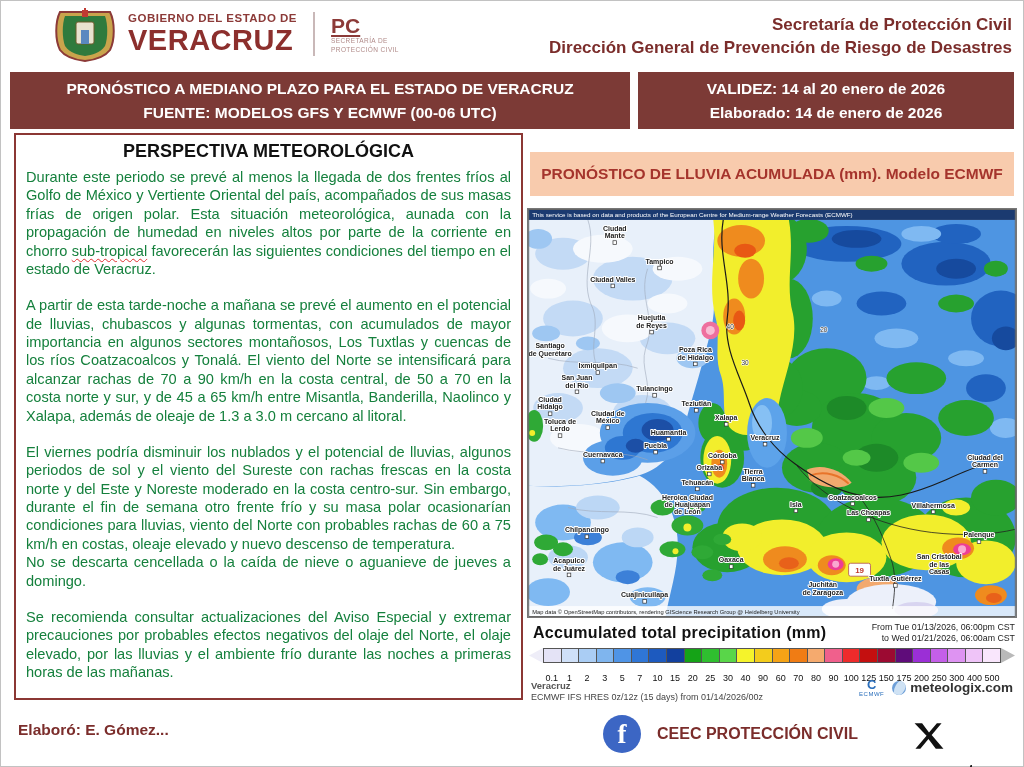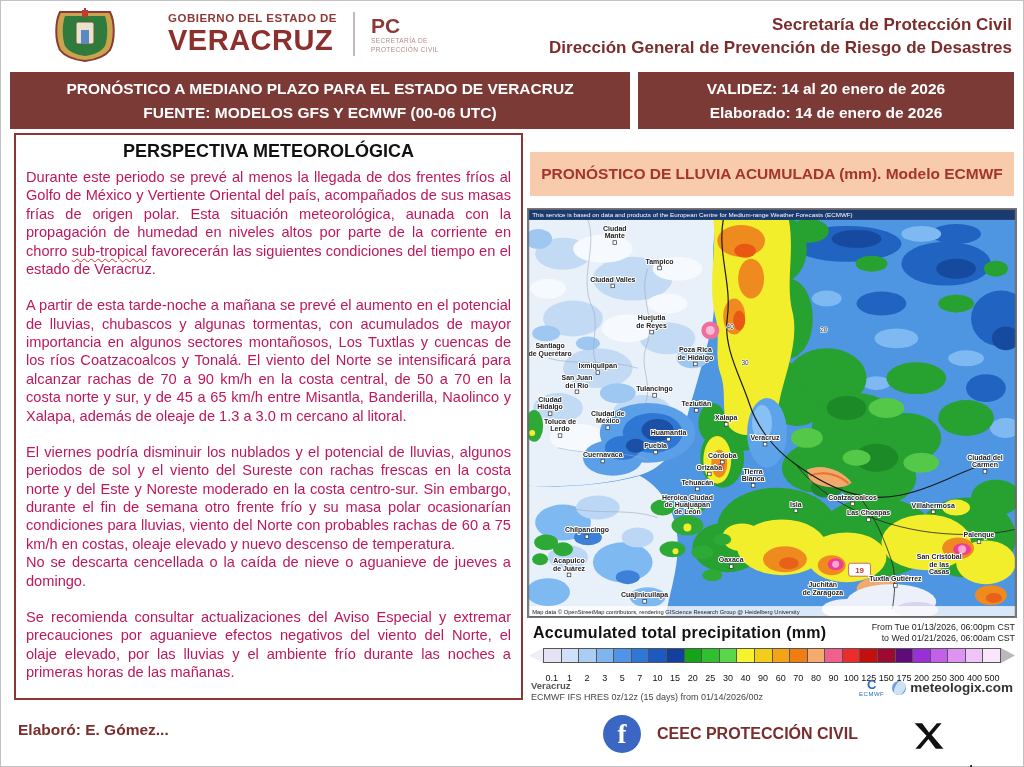--- a/index.html
+++ b/index.html
@@ -2,40 +2,40 @@
 <html><head>
 <meta charset="utf-8">
 <style>
   html,body{margin:0;padding:0;background:#e8e8e8;}
   .page{position:relative;width:1024px;height:767px;background:#fff;margin:0 auto;
         font-family:"Liberation Sans",sans-serif;overflow:hidden;
         box-shadow:inset 0 0 0 1px #c2c2c2;}
   
   .hdr-left{position:absolute;left:52px;top:6px;display:flex;align-items:center;gap:10px;}
   .shield{width:66px;height:56px;}
-  .gov-txt{display:flex;flex-direction:column;line-height:1;margin-left:40px;}
+  .gov-txt{display:flex;flex-direction:column;line-height:1;}
   .gov-small{font-size:11.5px;font-weight:bold;color:#8c3a38;letter-spacing:.5px;}
   .gov-name{font-size:29px;font-weight:bold;color:#8c2f2d;letter-spacing:.5px;margin-top:2px;}
   .hdr-div{width:2px;height:44px;background:#c9b8b8;margin:0 6px;}
   .pc-blk{display:flex;flex-direction:column;line-height:1;}
-  .pc-acro{font-size:21px;font-weight:bold;color:#8c3a38;}
+  .pc-acro{font-size:21px;font-weight:bold;color:#8c3a38;text-decoration:underline;}
   .pc-sub{font-size:6.5px;color:#b08a88;letter-spacing:.4px;margin-top:2px;}
   .hdr-right{position:absolute;right:12px;top:14px;text-align:right;
              font-size:17px;font-weight:bold;color:#7b2d2b;line-height:1.35;}
   
   .band{position:absolute;top:72px;height:57px;background:#7c3a36;color:#fff;
         display:flex;flex-direction:column;justify-content:center;align-items:center;
         font-weight:bold;font-size:15.5px;line-height:1.5;text-align:center;}
   .band-left{left:10px;width:620px;}
   .band-right{left:638px;width:376px;}
   
   .persp{position:absolute;left:14px;top:133px;width:509px;height:567px;
          border:2px solid #8b3734;box-sizing:border-box;padding:4px 10px 0 10px;overflow:hidden;}
   .persp h1{margin:2px 0 6px 0;text-align:center;font-size:18px;color:#111;}
-  .persp p{margin:0 0 18px 0;font-size:14.6px;line-height:1.26;color:#be185d;text-align:justify;}
+  .persp p{margin:0 0 18px 0;font-size:14.6px;line-height:1.26;color:#15803d;text-align:justify;}
   .persp p.tight{margin-bottom:0;}
   .wavy{text-decoration:underline wavy #e03030;text-decoration-thickness:1px;text-underline-offset:2px;}
   .elaboro{position:absolute;left:18px;top:721px;font-size:15.5px;font-weight:bold;color:#7b2d2b;}
   
   .rain-title{position:absolute;left:530px;top:152px;width:484px;height:44px;background:#f8cbad;
               display:flex;align-items:center;justify-content:center;
               font-size:15.5px;font-weight:bold;color:#a5342c;}
   .mapwrap{position:absolute;left:527px;top:208px;width:490px;height:410px;border:1px solid #777;box-sizing:border-box;}
   .mapwrap svg{display:block;}
   .city{font-size:7px;font-weight:bold;fill:#222;stroke:#fff;stroke-width:2px;
@@ -112,21 +112,21 @@
     <div>VALIDEZ: 14 al 20 enero de 2026</div>
     <div>Elaborado: 14 de enero de 2026</div>
   </div>
 
   <div class="persp">
     <h1>PERSPECTIVA METEOROLÓGICA</h1>
     <p><span>Durante este periodo se prevé al menos la llegada de dos frentes fríos al Golfo de México y Vertiente Oriental del país, acompañados de sus masas frías de origen polar. Esta situación meteorológica, aunada con la propagación de humedad en niveles altos por parte de la corriente en chorro </span><span class="wavy">sub-tropical</span><span> favorecerán las siguientes condiciones del tiempo en el estado de Veracruz.</span></p>
     <p>A partir de esta tarde-noche a mañana se prevé el aumento en el potencial de lluvias, chubascos y algunas tormentas, con acumulados de mayor importancia en algunos sectores montañosos, Los Tuxtlas y cuencas de los ríos Coatzacoalcos y Tonalá. El viento del Norte se intensificará para alcanzar rachas de 70 a 90 km/h en la costa central, de 50 a 70 en la costa norte y sur, y de 45 a 65 km/h entre Misantla, Banderilla, Naolinco y Xalapa, además de oleaje de 1.3 a 3.0 m cercano al litoral.</p>
     <p class="tight">El viernes podría disminuir los nublados y el potencial de lluvias, algunos periodos de sol y el viento del Sureste con rachas frescas en la costa norte y del Este y Noreste moderado en la costa centro-sur. Sin embargo, durante el fin de semana otro frente frío y su masa polar ocasionarían condiciones para lluvias, viento del Norte con probables rachas de 60 a 75 km/h en costas, oleaje elevado y nuevo descenso de temperatura.</p>
     <p>No se descarta cencellada o la caída de nieve o aguanieve de jueves a domingo.</p>
-    <p>Se recomienda consultar actualizaciones del Aviso Especial y extremar precauciones por aguanieve efectos negativos del viento del Norte, el olaje elevado, por las lluvias y el ambiente frío durante las noches a primeras horas de las mañanas.</p>
+    <p>Se recomienda consultar actualizaciones del Aviso Especial y extremar precauciones por probables efectos negativos del olaje del Norte, el olaje elevado, por las lluvias y el ambiente frío durante las noches a primeras horas de las mañanas.</p>
   </div>
   <div class="elaboro">Elaboró: E. Gómez...</div>
 
   <div class="rain-title">PRONÓSTICO DE LLUVIA ACUMULADA (mm). Modelo ECMWF</div>
 
   <div class="mapwrap">
     <svg id="mapsvg" viewBox="0 0 490 410" width="488" height="408">
       <defs>
           <clipPath id="mapclip">
             <rect x="0" y="0" width="490" height="410"></rect>

